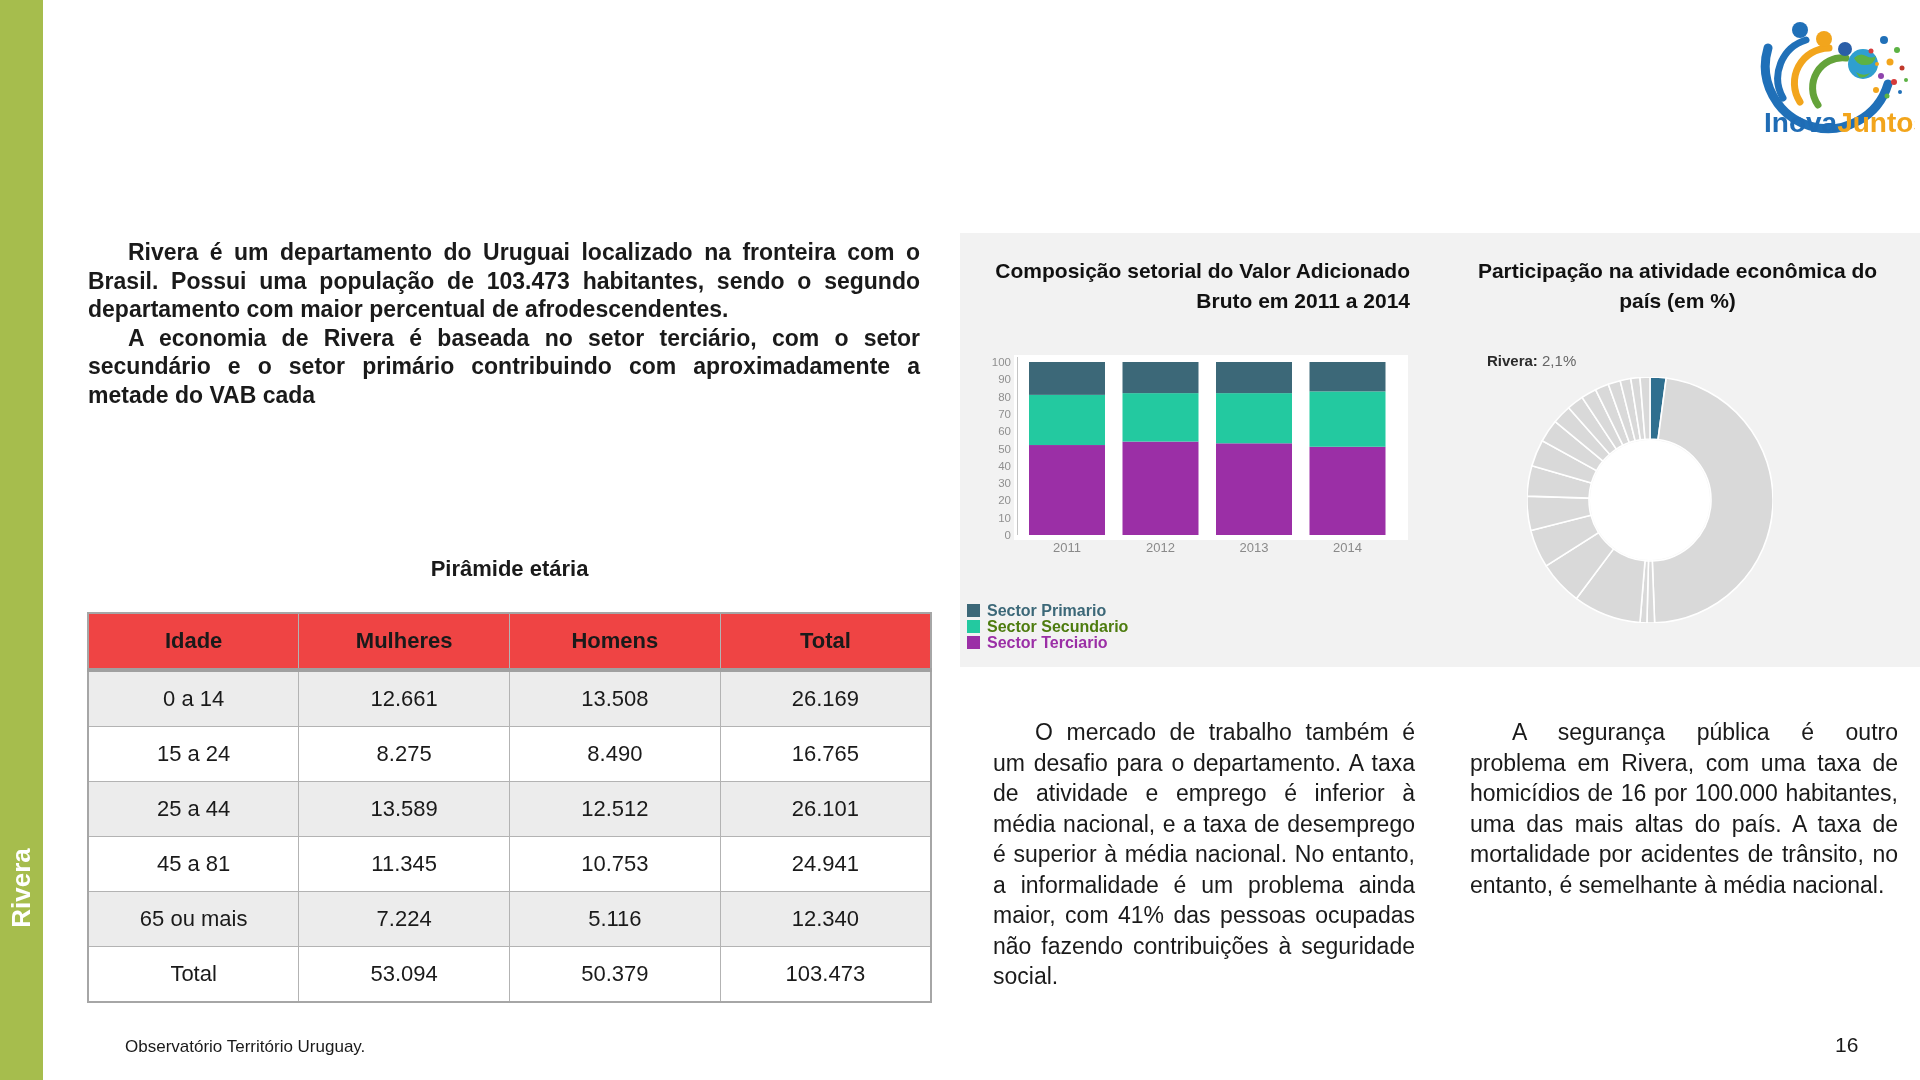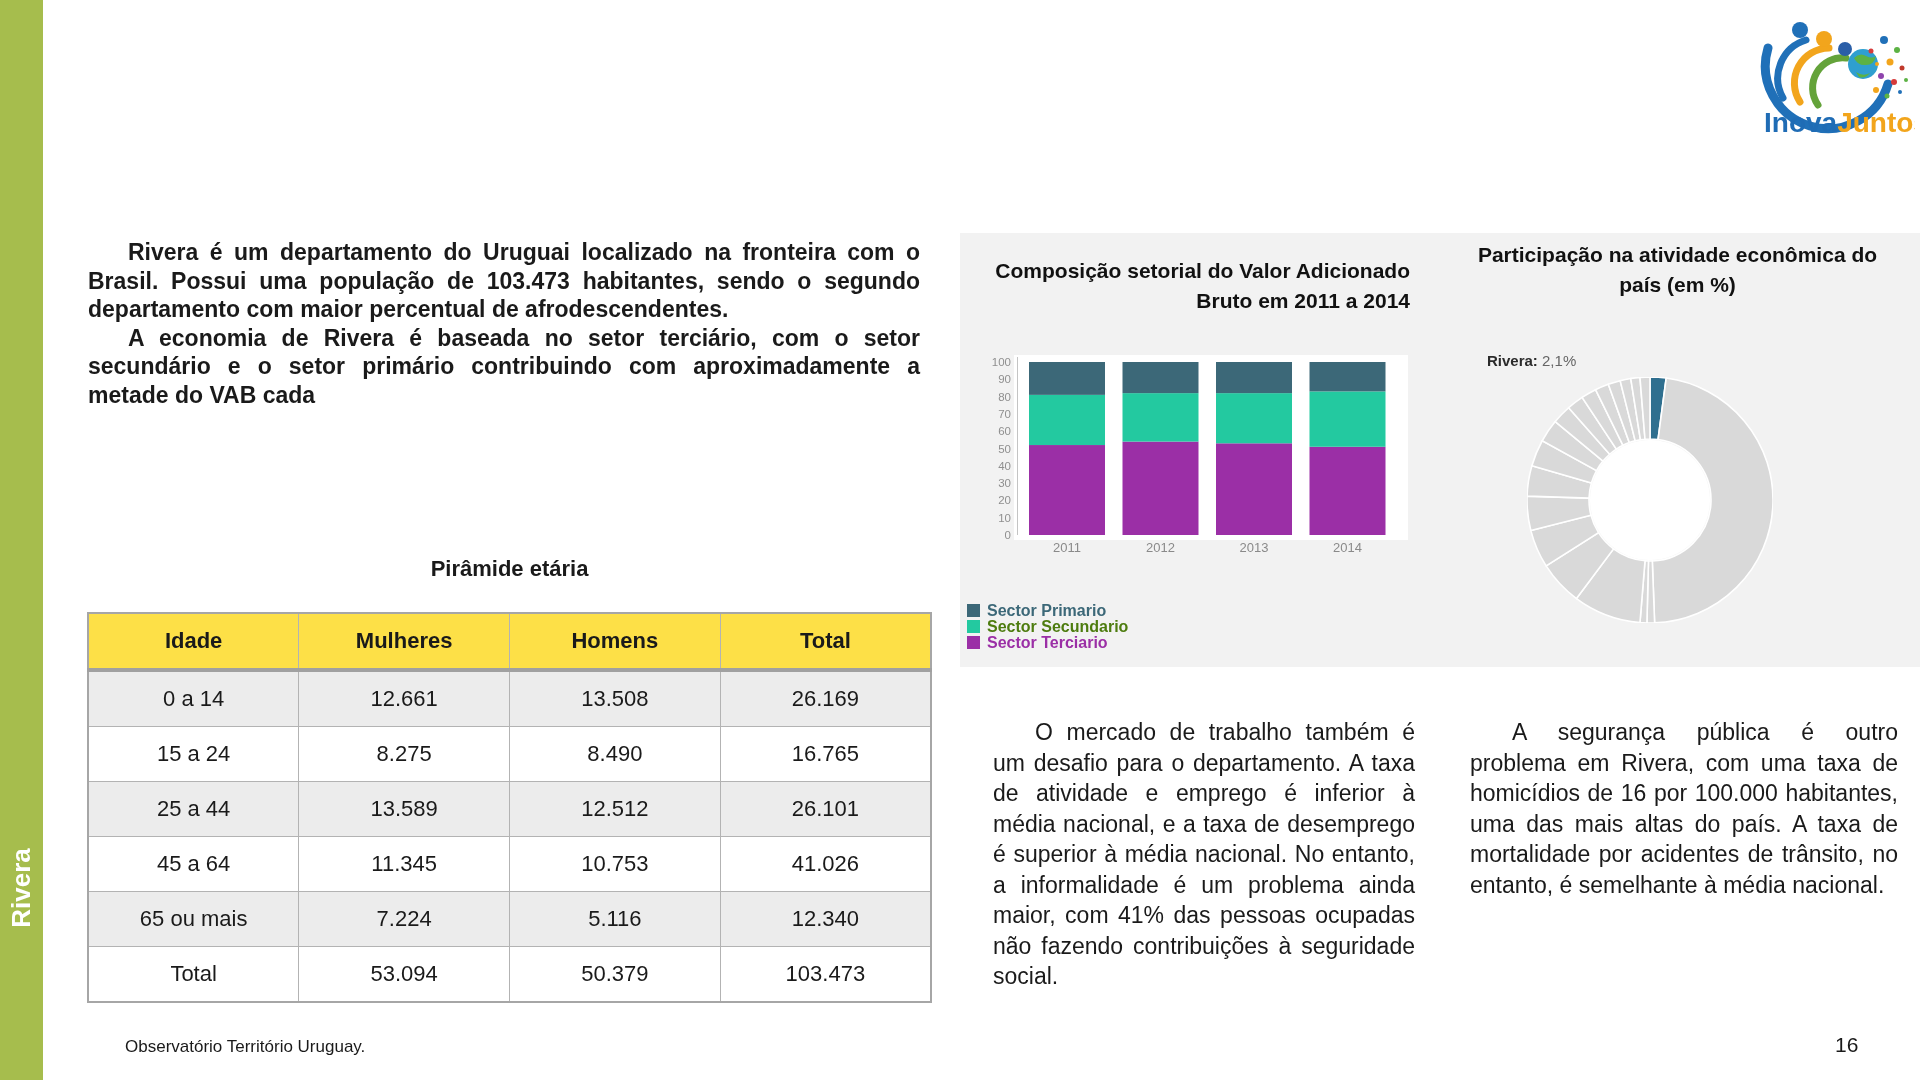--- a/index.html
+++ b/index.html
@@ -27,29 +27,29 @@
   .pyr-title{left:87px;top:556px;width:845px;text-align:center;font-weight:bold;font-size:22px;}
   table.pyr{
     left:87px;top:612px;width:845px;border-collapse:collapse;position:absolute;
     font-size:22px;table-layout:fixed;
     border:2px solid #a6a6a6;
   }
   table.pyr td,table.pyr th{
     border:1px solid #b3b3b3;height:54px;text-align:center;vertical-align:middle;
     font-weight:normal;padding:0;
   }
-  table.pyr thead th{font-weight:bold;border-bottom:4px solid #a0a0a0;background:#fde047;}
+  table.pyr thead th{font-weight:bold;border-bottom:4px solid #a0a0a0;background:#ef4444;}
   table.pyr tbody tr:nth-child(odd){background:#ececec;}
   table.pyr tbody tr:nth-child(even){background:#ffffff;}
 
   
   .panel{left:960px;top:233px;width:960px;height:434px;background:#f2f2f2;}
   .chart-title{font-weight:bold;font-size:21px;line-height:30px;text-align:center;color:#111;}
   .title1{left:965px;top:256px;width:445px;text-align:right;}
-  .title2{left:1455px;top:240px;width:445px;text-align:center;}
+  .title2{left:1455px;top:256px;width:445px;text-align:center;}
 
   .legend{left:967px;top:603px;font-size:16px;font-weight:bold;}
   .legend-row{display:flex;align-items:center;height:15px;margin-bottom:1px;}
   .legend-swatch{width:13px;height:13px;margin-right:7px;flex:0 0 13px;}
 
   .donut-label{left:1487px;top:352px;font-size:15px;color:#3a3a3a;white-space:nowrap;}
   .donut-label .lab{font-weight:bold;color:#2b2b2b;}
   .donut-label .val{color:#666;}
 
   
@@ -130,24 +130,24 @@
         <td>8.490</td>
         <td>16.765</td>
       </tr>
       <tr>
         <td>25 a 44</td>
         <td>13.589</td>
         <td>12.512</td>
         <td>26.101</td>
       </tr>
       <tr>
-        <td>45 a 64</td>
+        <td>45 a 81</td>
         <td>11.345</td>
         <td>10.753</td>
-        <td>41.026</td>
+        <td>24.941</td>
       </tr>
       <tr>
         <td>65 ou mais</td>
         <td>7.224</td>
         <td>5.116</td>
         <td>12.340</td>
       </tr>
       <tr>
         <td>Total</td>
         <td>53.094</td>

